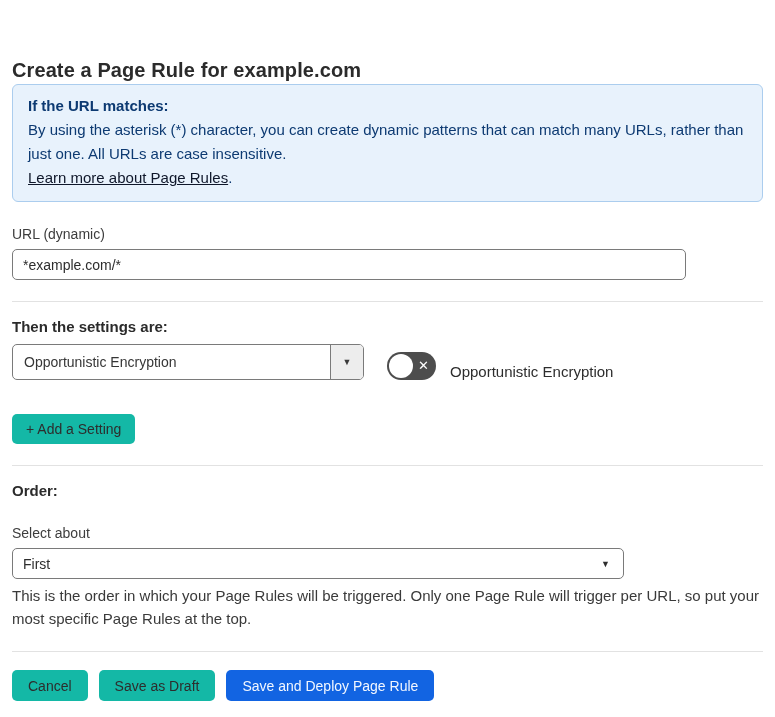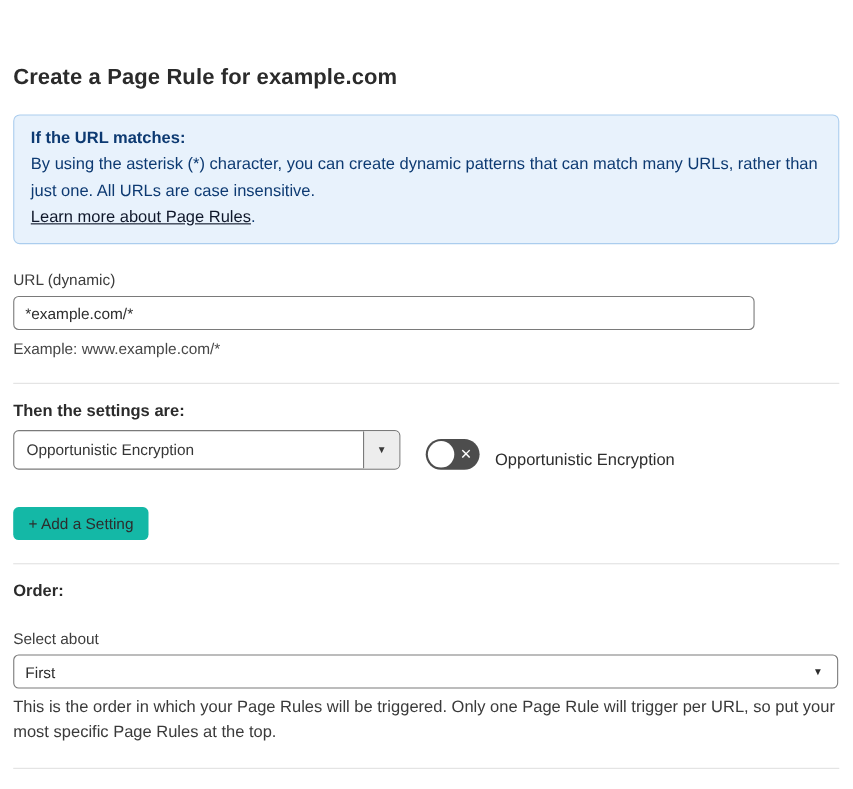--- a/index.html
+++ b/index.html
@@ -16,21 +16,20 @@
   .page-title {
     font-size: 20px;
     font-weight: 700;
     color: #2b2b2b;
     line-height: 28px;
     letter-spacing: 0.1px;
     margin-top: 44px;
   }
 
   .info-box {
-    margin-top: 20px;
     background: #e8f2fc;
     border: 1px solid #abcdee;
     border-radius: 6px;
     padding: 9px 15px 11px 15px;
     color: #0d3a72;
     font-size: 15px;
     line-height: 24px;
   }
   .info-box .info-heading { font-weight: 700; }
   .info-box a.info-link {
@@ -168,21 +167,21 @@
     padding: 9px 14px;
   }
   .add-setting-btn {
     margin-top: 34px;
     padding: 8px 14px;
     height: 30px;
   }
 
   .order-select {
     margin-top: 6px;
-    width: 750px;
+    width: 612px;
     height: 31px;
     border: 1px solid #7a7a7a;
     border-radius: 5px;
     background: #fff;
     display: flex;
     align-items: center;
     justify-content: space-between;
     padding: 0 13px 0 10px;
     cursor: pointer;
   }
@@ -217,21 +216,20 @@
   <h1 class="page-title">Create a Page Rule for example.com</h1>
 
   <div class="info-box">
     <div class="info-heading">If the URL matches:</div>
     <div class="info-body">By using the asterisk (*) character, you can create dynamic patterns that can match many URLs, rather than just one. All URLs are case insensitive.</div>
     <div><a class="info-link">Learn more about Page Rules</a><span>.</span></div>
   </div>
 
   <div class="field-label">URL (dynamic)</div>
   <input class="text-input" type="text" value="*example.com/*" style="">
-  <div class="helper-text">Example: www.example.com/*</div>
 
   <hr class="divider">
 
   <div class="section-heading">Then the settings are:</div>
 
 
   <div class="controls-row">
     <div class="setting-select">
       <div class="select-value">Opportunistic Encryption</div>
       <div class="select-arrow-btn">

